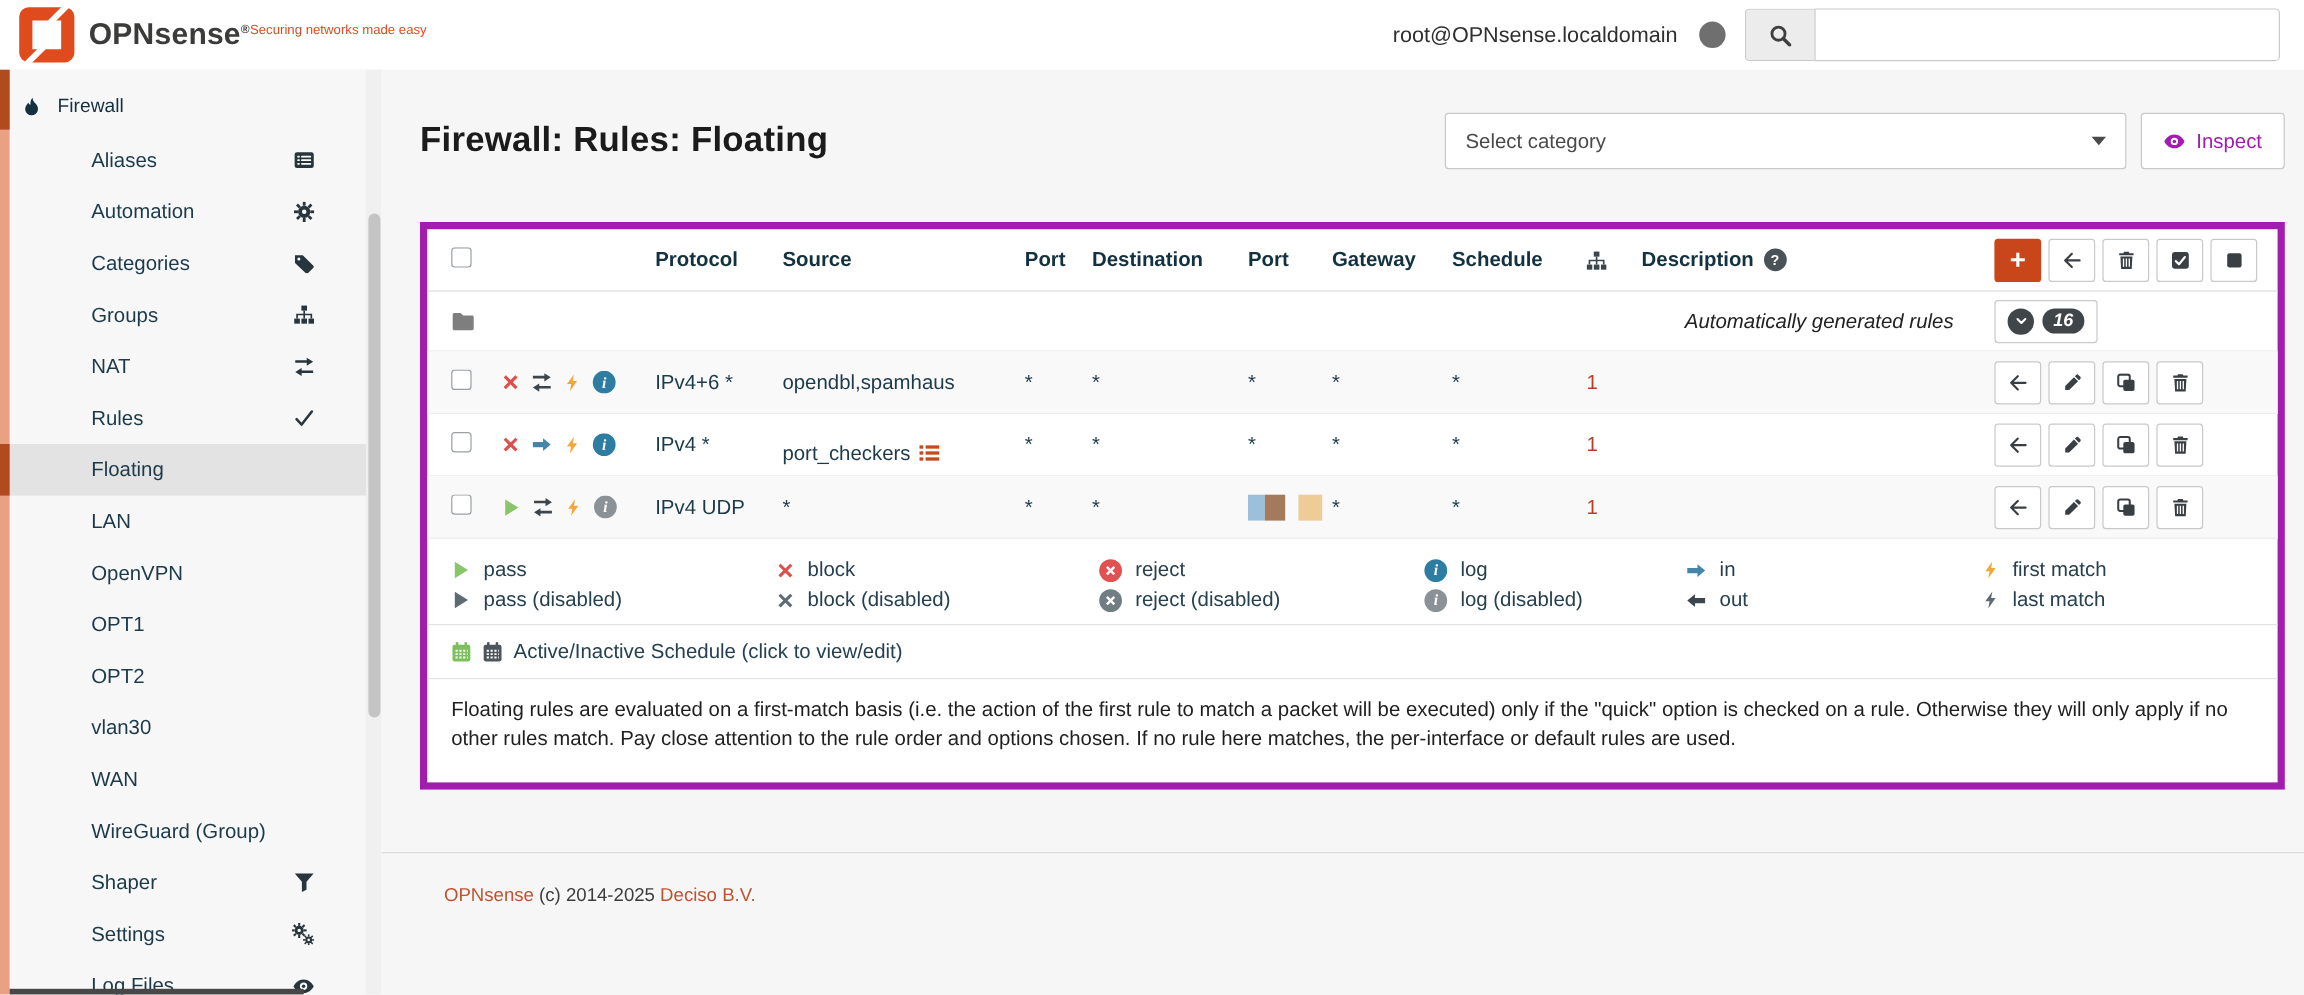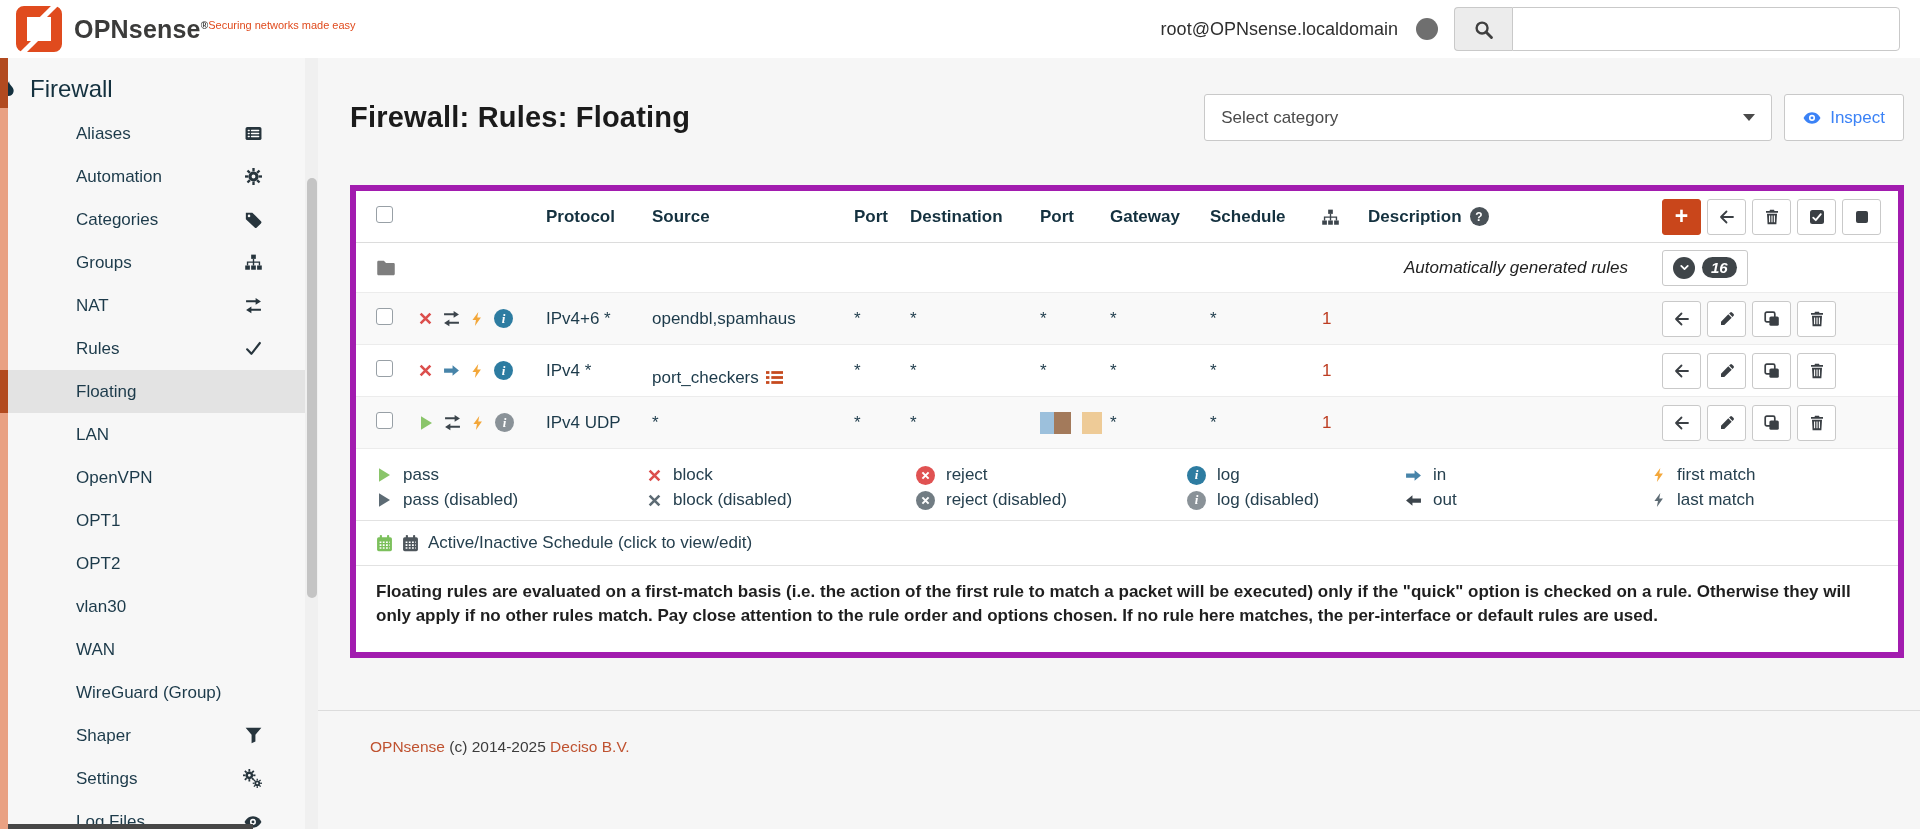--- a/index.html
+++ b/index.html
@@ -29,37 +29,37 @@
   .layout { display:flex; height:771px; }
 
   
   .sidebar { width:318px; background:#f7f7f7; position:relative; padding:8px 0 0 0; flex:none; overflow:hidden; }
   .rail { position:absolute; left:0; top:0; bottom:0; width:8px; background:#e9a183; }
   .rail-thumb { position:absolute; left:0; width:8px; background:#b24a1f; }
   .rail-thumb.t1 { top:0; height:50px; }
   .rail-thumb.t2 { top:312px; height:43px; }
   .side-scroll { position:absolute; right:0; top:0; bottom:0; width:13px; background:#f0f0f0; }
   .side-scroll .thumb { position:absolute; left:1.5px; width:10px; border-radius:5px; background:#c4c4c4; top:120px; height:420px; }
-  .sec-head { height:46px; display:flex; align-items:center; gap:13px; font-size:24px; color:#14313f; cursor:pointer; }
+  .sec-head { height:46px; display:flex; align-items:center; gap:13px; padding-left:18px; font-size:16px; color:#14313f; cursor:pointer; }
   .srow { height:43px; display:flex; align-items:center; justify-content:space-between; padding:0 43px 0 68px; margin:0 13px 0 8px; color:#1c3a4a; cursor:pointer; }
   .srow .lbl { white-space:nowrap; }
   .srow.child { }
   .srow.active { background:#e3e3e3; }
   .srow .ic { color:#27353d; }
   .bottom-strip { position:absolute; bottom:0; left:8px; width:245px; height:5px; background:#474747; }
 
   
   .main { flex:1; padding:0 16px 0 32px; overflow:hidden; }
   .page-head { margin-top:36px; display:flex; align-items:center; justify-content:space-between; }
   .page-title { font-size:29px; font-weight:700; color:#1b1b1b; letter-spacing:.2px; }
   .head-controls { display:flex; align-items:center; gap:12px; }
   .select-box { width:568px; height:47px; background:#fff; border:1px solid #c9c9c9; border-radius:3px; display:flex; align-items:center; justify-content:space-between; padding:0 16px; color:#4a4a4a; cursor:pointer; }
   .caret { width:0; height:0; border-left:6px solid transparent; border-right:6px solid transparent; border-top:7px solid #4a4a4a; }
   .btn { background:#fff; border:1px solid #c9c9c9; border-radius:3px; cursor:pointer; font-family:inherit; }
-  .inspect-btn { height:47px; padding:0 18px; display:flex; align-items:center; gap:9px; font-size:17px; color:#3b82f6; }
+  .inspect-btn { height:47px; padding:0 18px; display:flex; align-items:center; gap:9px; font-size:17px; color:#a21caf; }
 
   .panel { margin-top:44px; background:#fff; border:6px solid #a21caf; }
 
   
   .trow { display:grid; grid-template-columns:50px 132px 106px 202px 56px 130px 70px 100px 112px 46px 1fr 256px; align-items:center; }
   .trow > div { padding-left:8px; white-space:nowrap; overflow:hidden; }
   .trow.thead { height:52px; border-bottom:1px solid #dcdcdc; font-weight:700; color:#14313f; }
   .trow.autorow { height:50px; border-bottom:1px solid #ececec; }
   .trow.rule { height:52px; border-bottom:1px solid #ececec; }
   .trow.rule.odd { background:#f9f9f9; }
@@ -97,21 +97,21 @@
   .col-folder { color:#7e7e7e; }
   .col-alias { color:#c64a1e; }
   .col-calgreen { color:#7cc05c; }
   .col-caldark { color:#4e565c; }
 
   
   .legend { display:grid; grid-template-columns:271px 269px 271px 218px 247px 1fr; padding:16px 0 10px 20px; row-gap:5px; }
   .lg { display:flex; align-items:center; gap:11px; color:#26404f; }
 
   .inforow { border-top:1px solid #e2e2e2; padding:12px 20px; display:flex; align-items:center; gap:9px; color:#26404f; }
-  .note { border-top:1px solid #e2e2e2; padding:14px 20px 24px; color:#1f1f1f; line-height:1.42;font-weight:bold; }
+  .note { border-top:1px solid #e2e2e2; padding:14px 20px 24px; color:#1f1f1f; line-height:1.42; }
 
   
   .footer { margin:52px -16px 0 -32px; border-top:1px solid #dcdcdc; padding:27px 0 0 52px; font-size:15.5px; color:#3c3c3c; }
   .footer a { color:#bf5230; text-decoration:none; cursor:pointer; }
 </style>
 </head>
 <body>
 
 <svg width="0" height="0" style="position:absolute">
   <defs>

